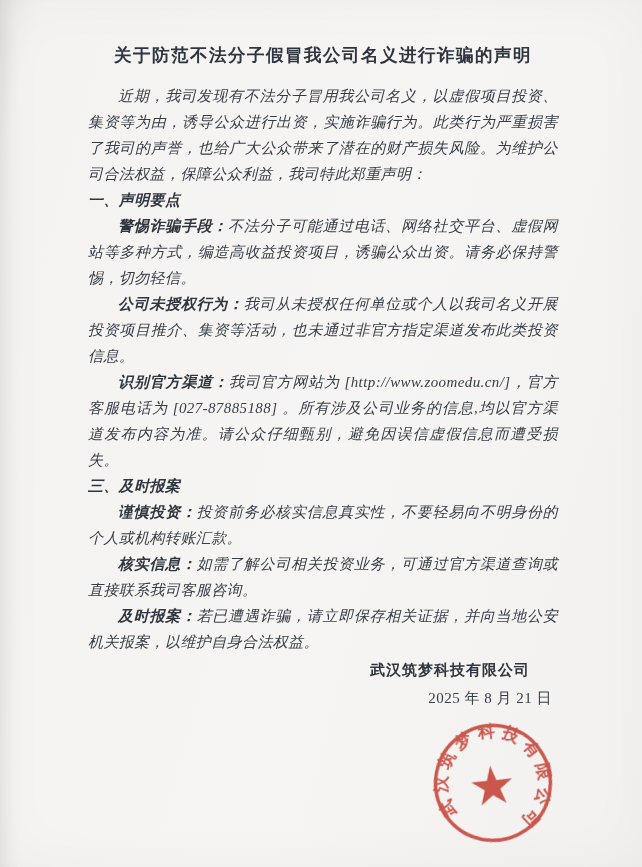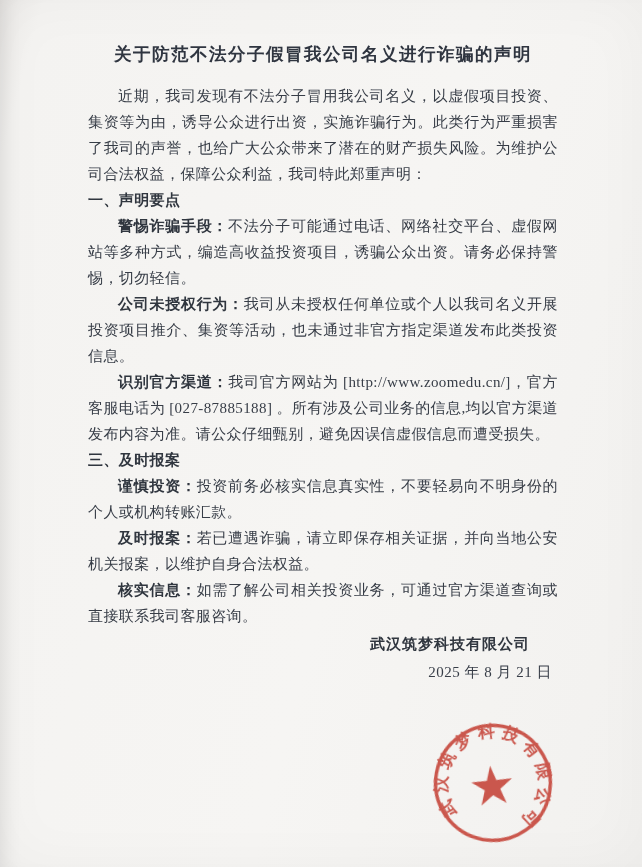--- a/index.html
+++ b/index.html
@@ -25,29 +25,29 @@
     padding: 42px 84px 0 88px;
   }
   .doc-title {
     font-size: 17.5px;
     font-weight: bold;
     text-align: center;
     color: #2f3540;
     letter-spacing: 1.5px;
     margin: 0 0 15px 0;
     line-height: 26px;
-    font-family: Liberation Mono, monospace;
   }
   .body-text p,
   .body-text h2 {
     margin: 0;
     font-size: 15px;
     line-height: 26px;
     text-align: justify;
     letter-spacing: 0.4px;
+    font-style: italic;
   }
   .para {
     text-indent: 2em;
   }
   .section-heading {
     font-weight: bold;
     color: #30363f;
     font-size: 15px;
   }
   .item-label {
@@ -96,22 +96,22 @@
     <p class="para">近期，我司发现有不法分子冒用我公司名义，以虚假项目投资、集资等为由，诱导公众进行出资，实施诈骗行为。此类行为严重损害了我司的声誉，也给广大公众带来了潜在的财产损失风险。为维护公司合法权益，保障公众利益，我司特此郑重声明：</p>
 
     <h2 class="section-heading">一、声明要点</h2>
     <p class="para"><span class="item-label">警惕诈骗手段：</span><span>不法分子可能通过电话、网络社交平台、虚假网站等多种方式，编造高收益投资项目，诱骗公众出资。请务必保持警惕，切勿轻信。</span></p>
     <p class="para"><span class="item-label">公司未授权行为：</span><span>我司从未授权任何单位或个人以我司名义开展投资项目推介、集资等活动，也未通过非官方指定渠道发布此类投资信息。</span></p>
     <p class="para"><span class="item-label">识别官方渠道：</span><span>我司官方网站为 [http://www.zoomedu.cn/]，官方客服电话为 [027-87885188] 。所有涉及公司业务的信息,均以官方渠道发布内容为准。请公众仔细甄别，避免因误信虚假信息而遭受损失。</span></p>
 
 
     <h2 class="section-heading">三、及时报案</h2>
     <p class="para"><span class="item-label">谨慎投资：</span><span>投资前务必核实信息真实性，不要轻易向不明身份的个人或机构转账汇款。</span></p>
+    <p class="para"><span class="item-label">核实信息：</span><span>如需了解公司相关投资业务，可通过官方渠道查询或直接联系我司客服咨询。</span></p>
     <p class="para"><span class="item-label">及时报案：</span><span>若已遭遇诈骗，请立即保存相关证据，并向当地公安机关报案，以维护自身合法权益。</span></p>
-    <p class="para"><span class="item-label">核实信息：</span><span>如需了解公司相关投资业务，可通过官方渠道查询或直接联系我司客服咨询。</span></p>
 
   </div>
 
   <div class="signature">
     <span class="company">武汉筑梦科技有限公司</span>
     <span class="date">2025 年 8 月 21 日</span>
   </div>
 
   <svg class="seal" viewBox="0 0 160 160" xmlns="http://www.w3.org/2000/svg" aria-hidden="true">
     <circle cx="80" cy="80" r="56" fill="none" stroke="#c2362a" stroke-width="3.4"></circle>

